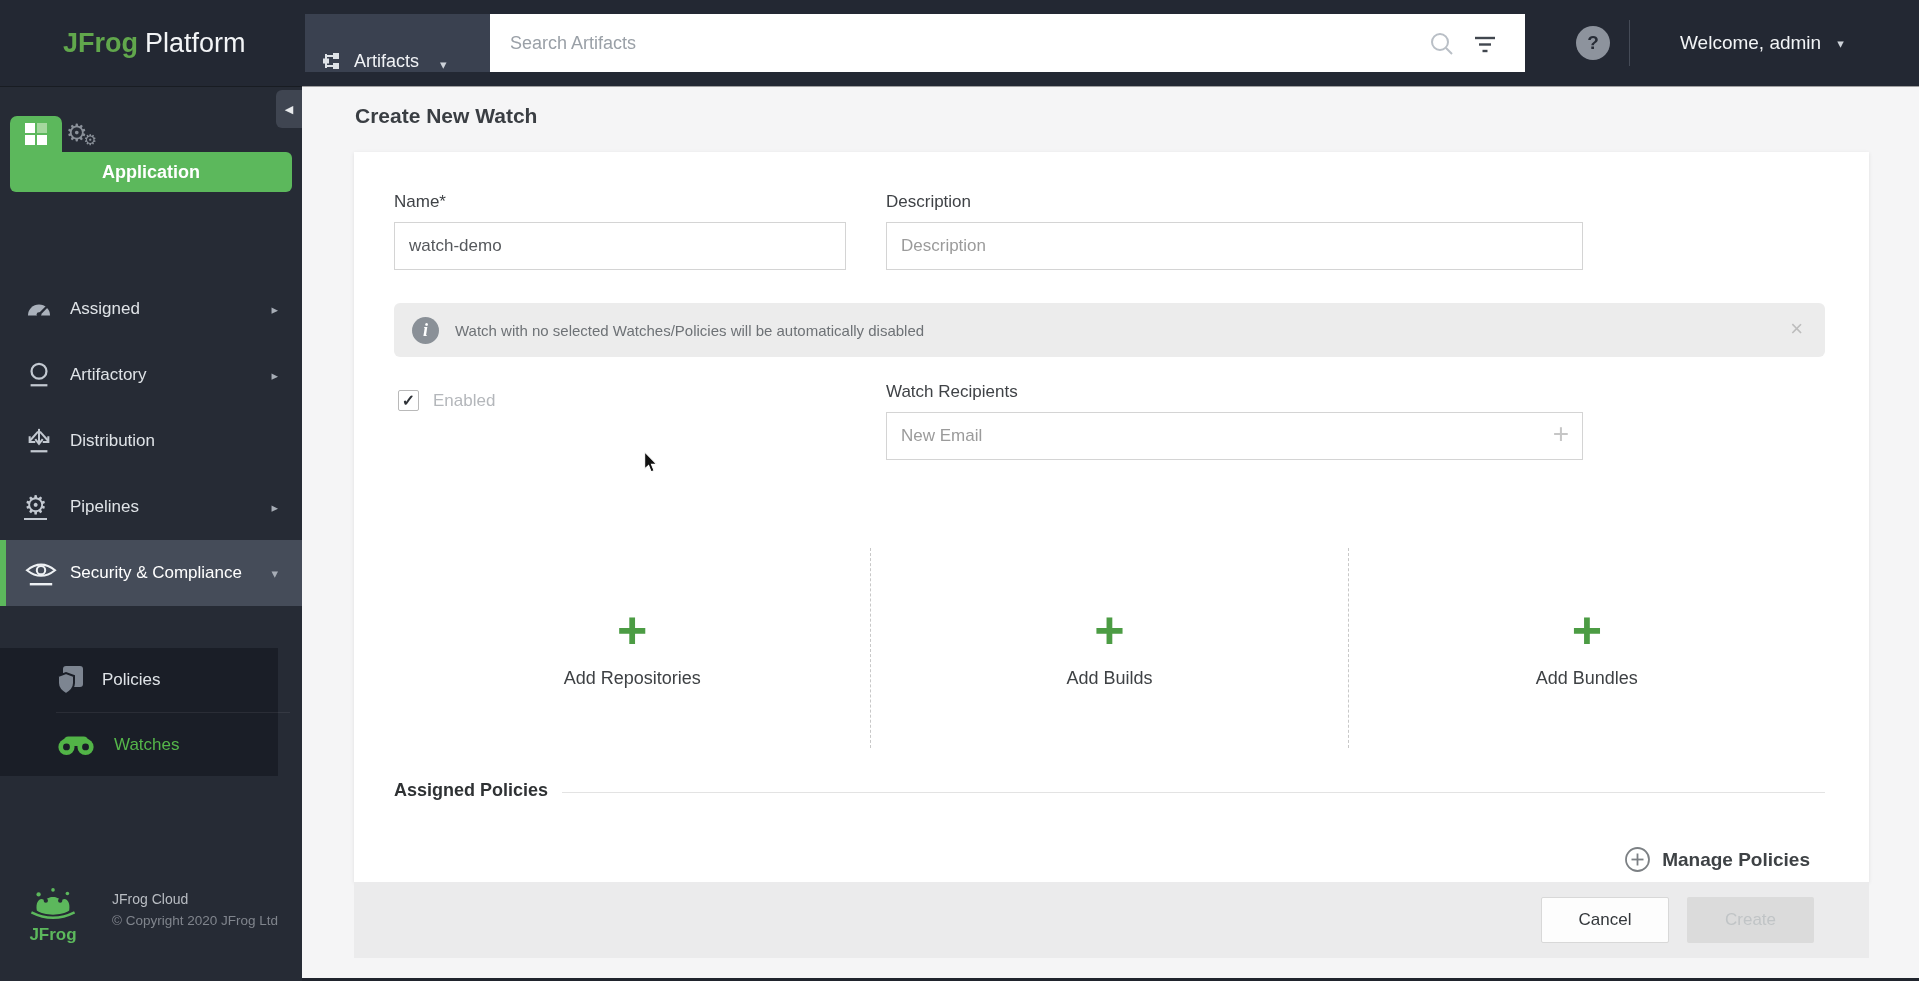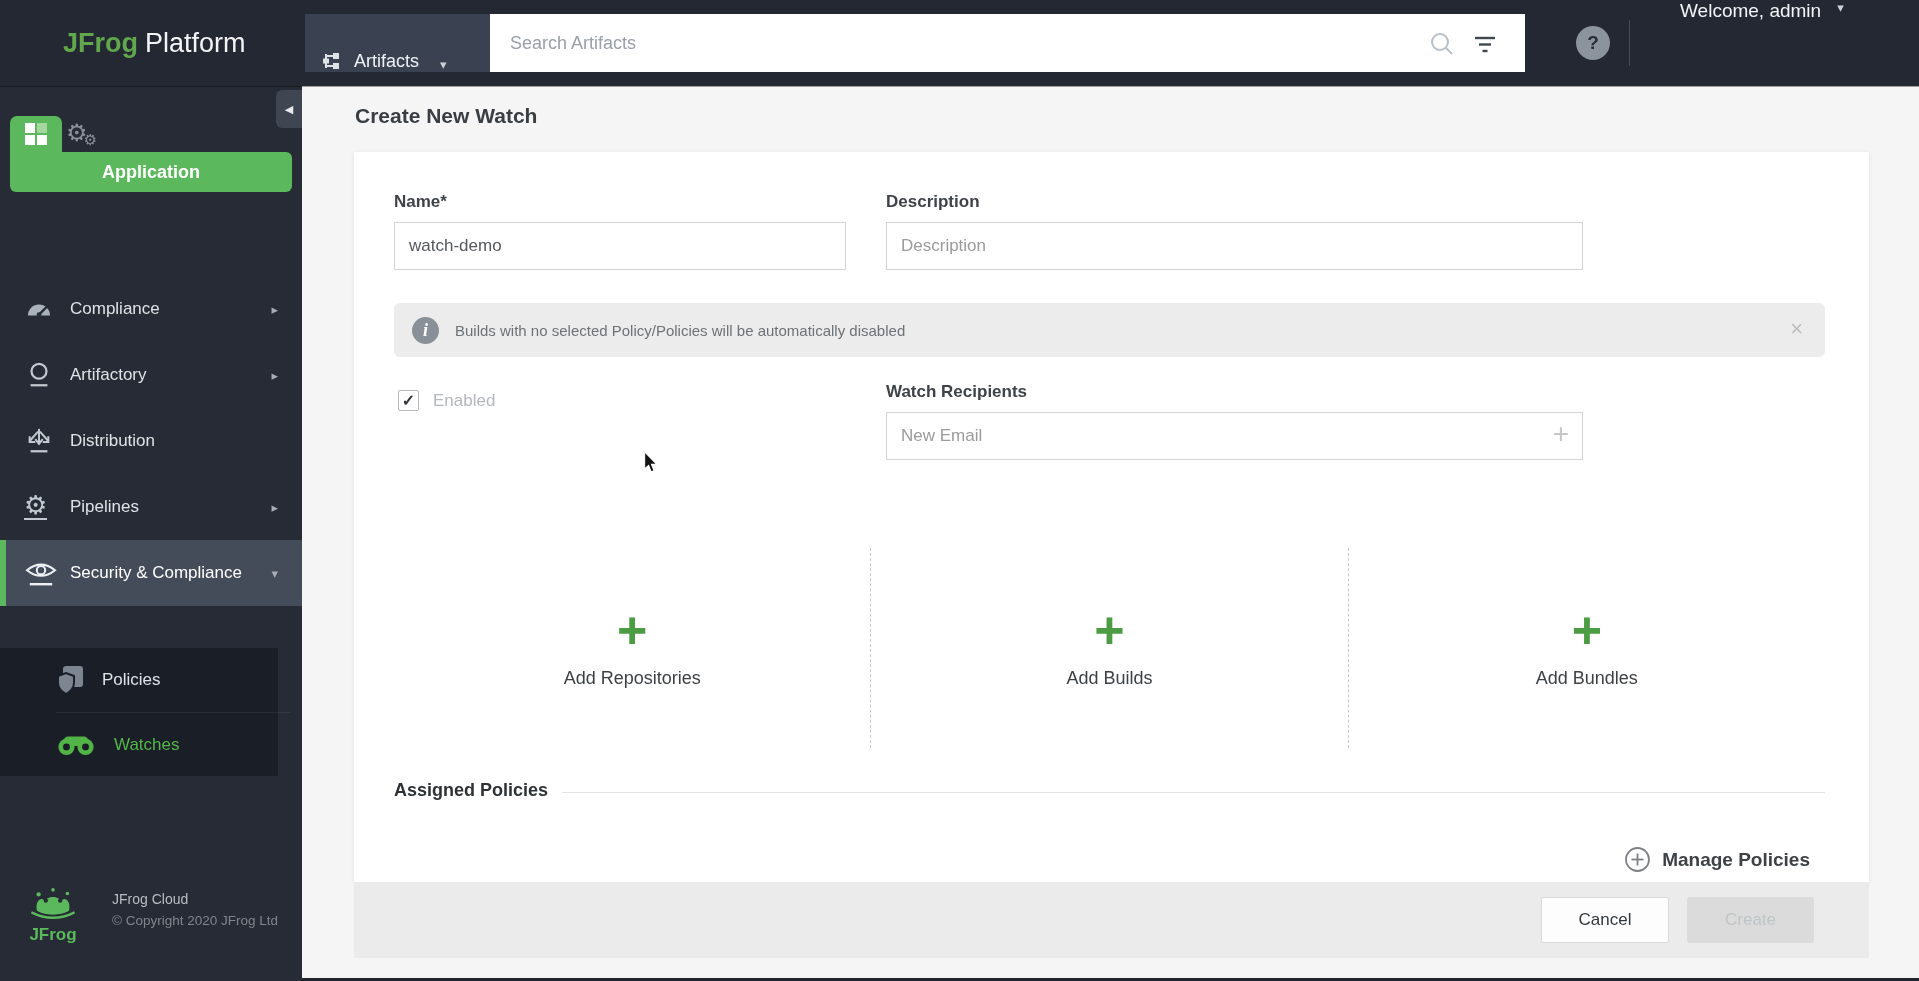--- a/index.html
+++ b/index.html
@@ -15,21 +15,21 @@
   .ctx-btn { position:absolute; left:305px; top:14px; width:185px; height:58px; background:#3a4150; border:none; display:flex; align-items:flex-end; padding:0 16px; gap:13px; cursor:pointer; }
   .ctx-btn .ctx-label { color:#f0f2f5; font-size:18px; }
   .ctx-btn .caret { color:#cdd2d9; font-size:13px; margin-left:8px; }
   .search-wrap { position:absolute; left:490px; top:14px; width:1035px; height:58px; background:#ffffff; }
   .search-wrap input { position:absolute; left:0; top:0; width:100%; height:100%; border:none; outline:none; padding:0 110px 0 20px; font-size:18px; color:#4a4e54; font-family:"Liberation Sans",sans-serif; }
   .search-wrap input::placeholder { color:#9aa0a7; }
   .icon-magnifier { position:absolute; right:70px; top:17px; cursor:pointer; }
   .icon-filter { position:absolute; right:28px; top:21px; cursor:pointer; }
   .help-circle { position:absolute; left:1576px; top:26px; width:34px; height:34px; border-radius:50%; background:#8d939d; color:#272c36; font-size:19px; font-weight:700; display:flex; align-items:center; justify-content:center; cursor:pointer; }
   .tb-divider { position:absolute; left:1629px; top:20px; width:1px; height:46px; background:#454b57; }
-  .user-menu { position:absolute; left:1680px; top:0; height:86px; display:flex; gap:16px; cursor:pointer; }
+  .user-menu { position:absolute; left:1680px; top:0; height:86px; display:flex; align-items:center; gap:16px; cursor:pointer; }
   .user-menu .um-label { color:#f2f4f6; font-size:19px; }
   .user-menu .caret { color:#cdd2d9; font-size:13px; }
 
   
   .sidebar { position:absolute; left:0; top:86px; width:302px; height:895px; background:#262b35; z-index:20; }
   .app-tab { position:absolute; left:10px; top:30px; width:52px; height:36px; background:#5cb85c; border-radius:7px 7px 0 0; display:flex; align-items:center; justify-content:center; cursor:pointer; }
   .grid-icon { display:grid; grid-template-columns:10px 10px; grid-template-rows:10px 10px; gap:2px; }
   .grid-icon span { background:#ffffff; }
   .grid-icon span:nth-child(2) { background:#a5d89f; }
   .gears { position:absolute; left:66px; top:33px; color:#8a9099; cursor:pointer; }
@@ -52,21 +52,21 @@
   .frog-logo .frog-word { color:#5cb85c; font-size:17px; font-weight:700; margin-top:-2px; }
   .sf-product { position:absolute; left:112px; top:10px; color:#b9bdc3; font-size:14px; }
   .sf-copy { position:absolute; left:112px; top:32px; color:#80858d; font-size:13.5px; }
 
   
   .main { position:absolute; left:302px; top:86px; width:1617px; height:895px; background:#f5f5f6; }
   .collapse-tab { position:absolute; left:-26px; top:4px; width:26px; height:38px; background:#3f4551; border-radius:6px 0 0 6px; color:#e8eaec; font-size:11px; display:flex; align-items:center; justify-content:center; cursor:pointer; z-index:25; }
   .page-title { position:absolute; left:53px; top:18px; font-size:21px; font-weight:700; color:#3a3e43; }
 
   .card { position:absolute; left:52px; top:66px; width:1515px; height:730px; background:#ffffff; box-shadow:0 1px 4px rgba(0,0,0,.09); }
-  .fld-label { position:absolute; font-size:17px; font-weight:700; color:#3f4246; }
+  .fld-label { position:absolute; font-size:17px; font-weight:400; color:#3f4246; }
   .txt-input { position:absolute; height:48px; border:1px solid #d4d4d4; background:#fff; font-size:17px; color:#55585c; padding:0 14px; outline:none; font-family:"Liberation Sans",sans-serif; }
   .txt-input::placeholder { color:#9b9b9b; }
   .lbl-name { left:40px; top:40px; }
   .in-name { left:40px; top:70px; width:452px; }
   .lbl-desc { left:532px; top:40px; }
   .in-desc { left:532px; top:70px; width:697px; }
 
   .info-banner { position:absolute; left:40px; top:151px; width:1431px; height:54px; background:#ececec; border-radius:6px; display:flex; align-items:center; }
   .info-i { width:27px; height:27px; border-radius:50%; background:#8a9097; color:#ffffff; font-family:"Liberation Serif",serif; font-style:italic; font-weight:700; font-size:18px; display:flex; align-items:center; justify-content:center; margin-left:18px; }
   .info-msg { margin-left:16px; font-size:15px; color:#6e7276; }
@@ -175,21 +175,21 @@
     </div>
 
     <div class="nav-item" style="top:190px;">
       <span class="ni-icon">
         <svg width="30" height="24" viewBox="0 0 32 26" fill="none">
           <path d="M4,20 A12,12 0 0 1 28,20 Z" fill="#aab1bb"></path>
           <line x1="16" y1="19" x2="25" y2="10" stroke="#262b35" stroke-width="2.6"></line>
           <circle cx="16" cy="19" r="2.6" fill="#262b35"></circle>
         </svg>
       </span>
-      <span>Compliance</span>
+      <span>Assigned</span>
       <span class="ni-arrow">▸</span>
     </div>
 
     <div class="nav-item" style="top:256px;">
       <span class="ni-icon">
         <svg width="30" height="28" viewBox="0 0 32 30" fill="none">
           <circle cx="16" cy="11" r="8" stroke="#c3c9d1" stroke-width="2.4"></circle>
           <line x1="7" y1="26" x2="25" y2="26" stroke="#c3c9d1" stroke-width="2.4"></line>
         </svg>
       </span>
@@ -282,21 +282,21 @@
     <div class="page-title">Create New Watch</div>
 
     <div class="card">
       <div class="fld-label lbl-name">Name*</div>
       <input class="txt-input in-name" type="text" value="watch-demo" style="">
       <div class="fld-label lbl-desc">Description</div>
       <input class="txt-input in-desc" type="text" placeholder="Description" style="">
 
       <div class="info-banner">
         <span class="info-i">i</span>
-        <span class="info-msg">Builds with no selected Policy/Policies will be automatically disabled</span>
+        <span class="info-msg">Watch with no selected Watches/Policies will be automatically disabled</span>
         <span class="info-close">×</span>
       </div>
 
       <div class="chk-row">
         <span class="checkbox checked" id="enabled-box">
           <span class="tick">✓</span>
         </span>
         <span class="chk-label">Enabled</span>
       </div>
 

